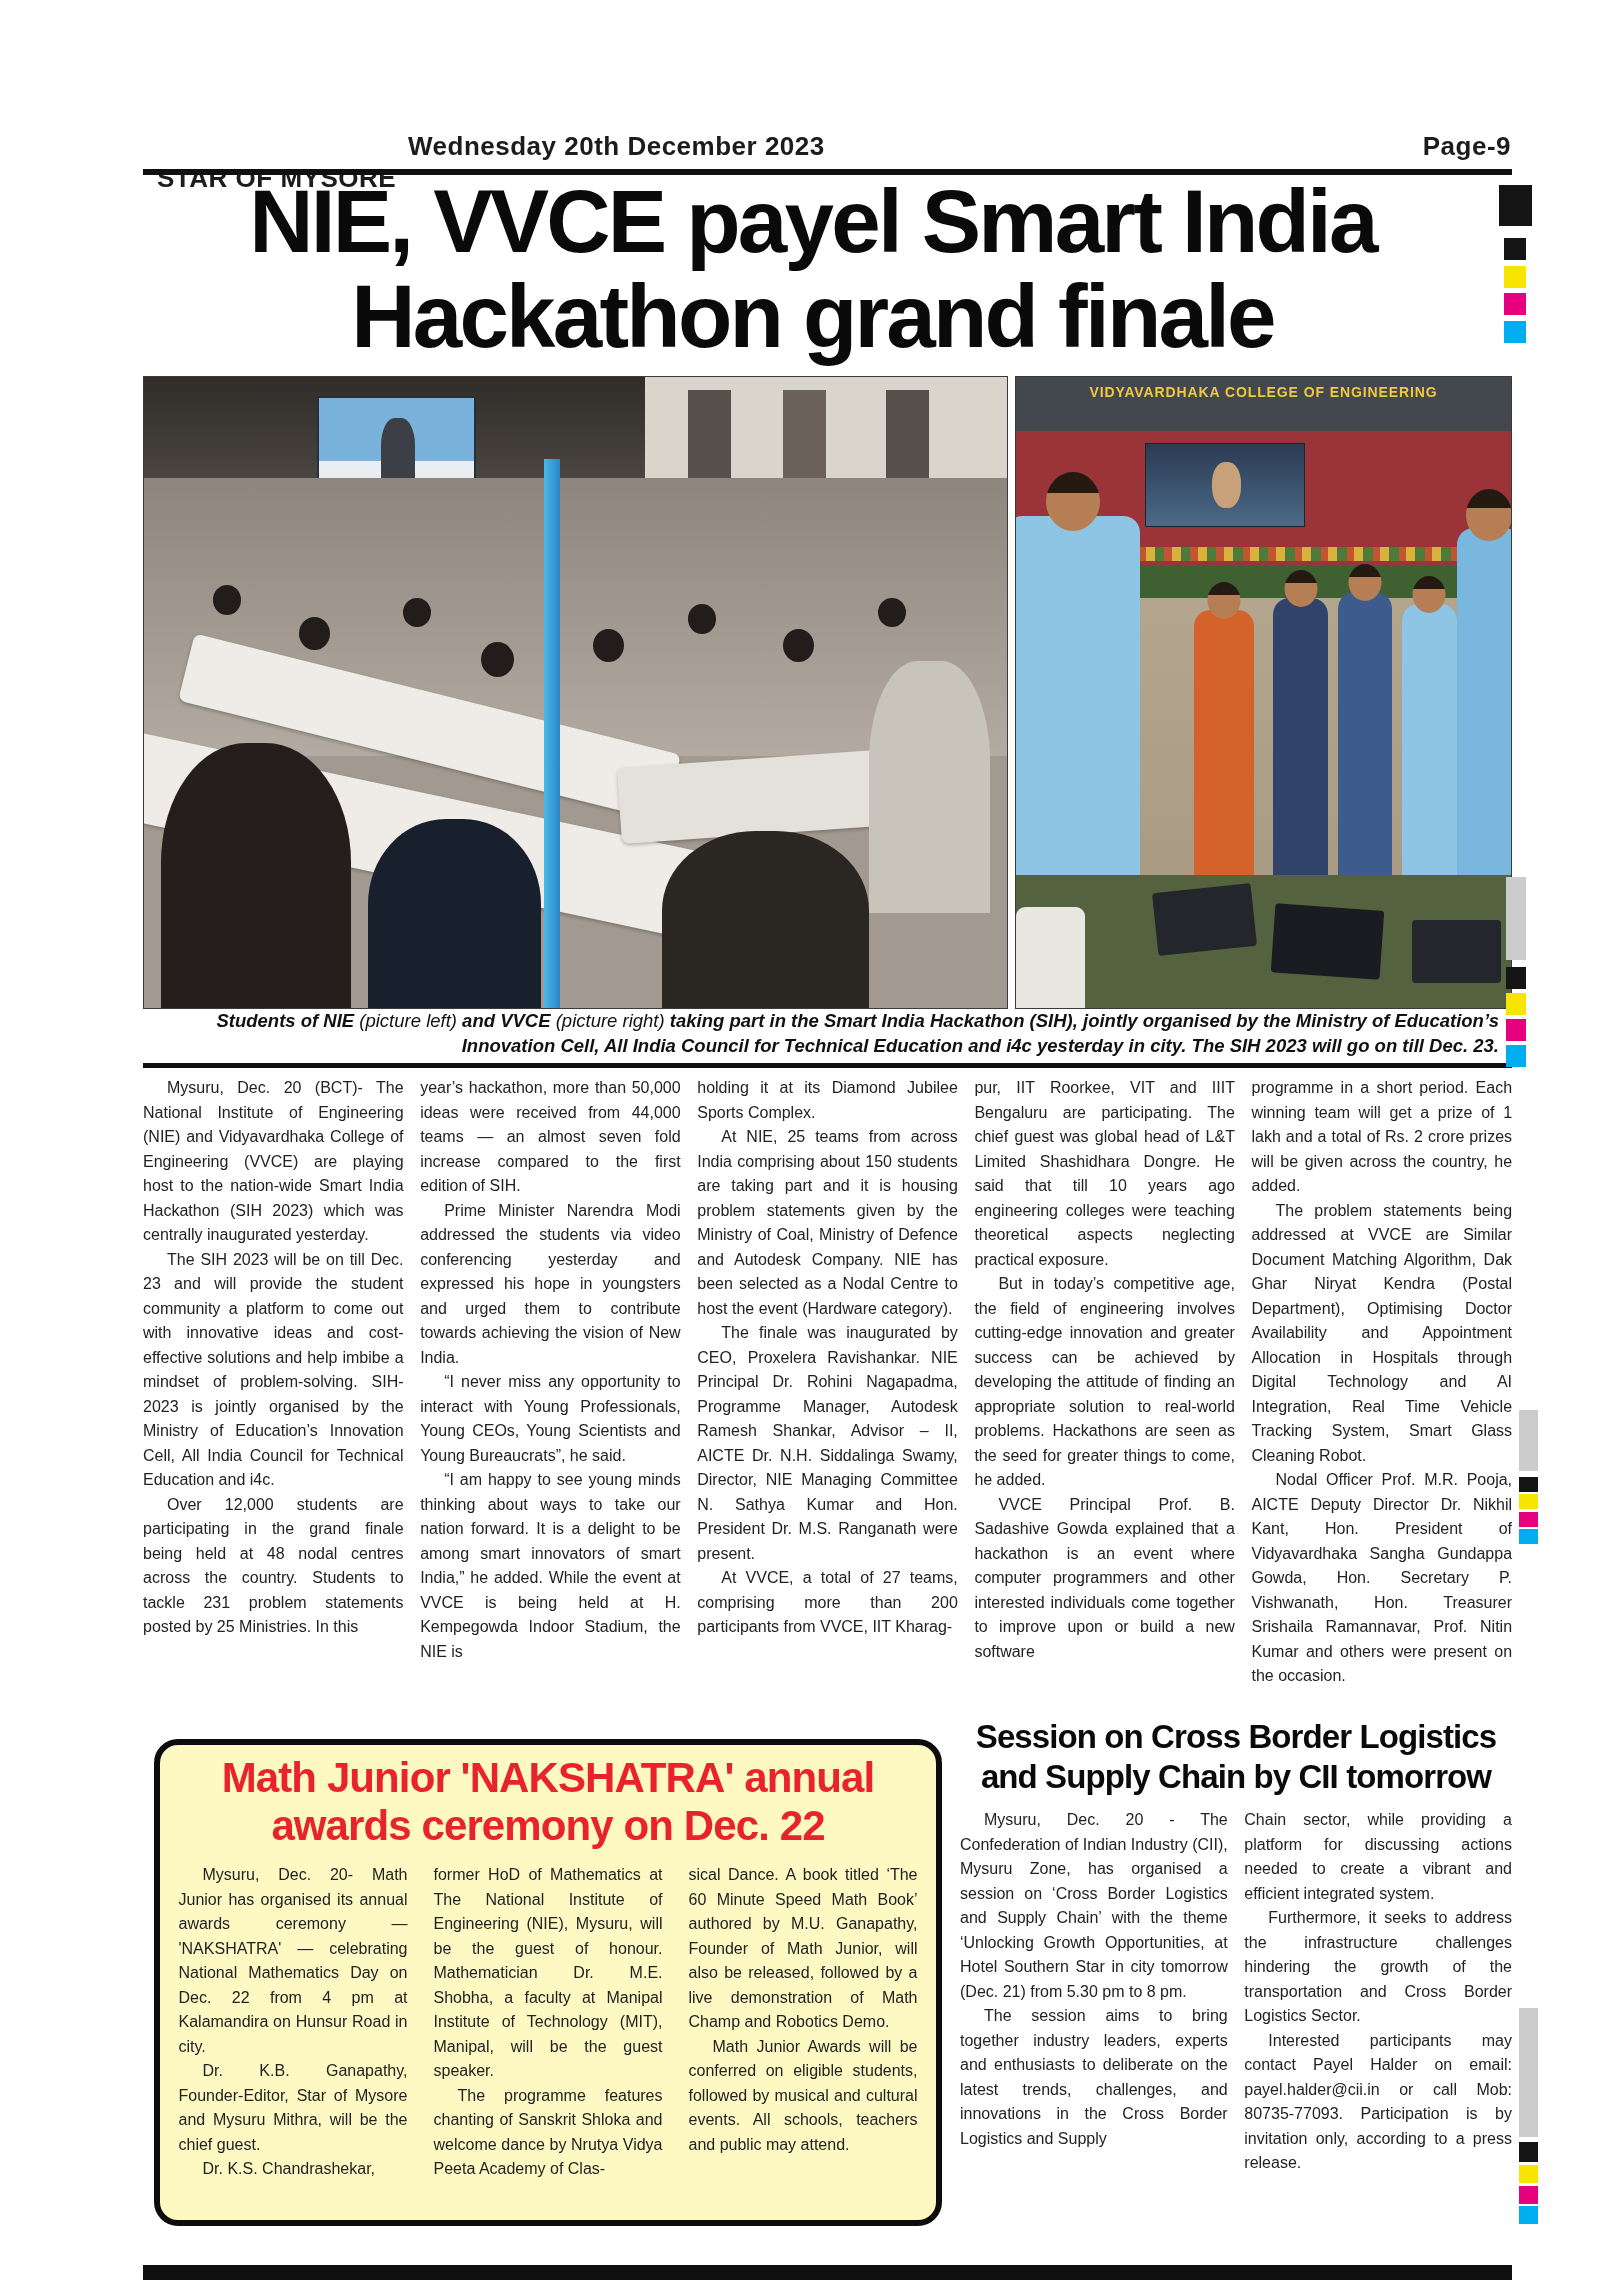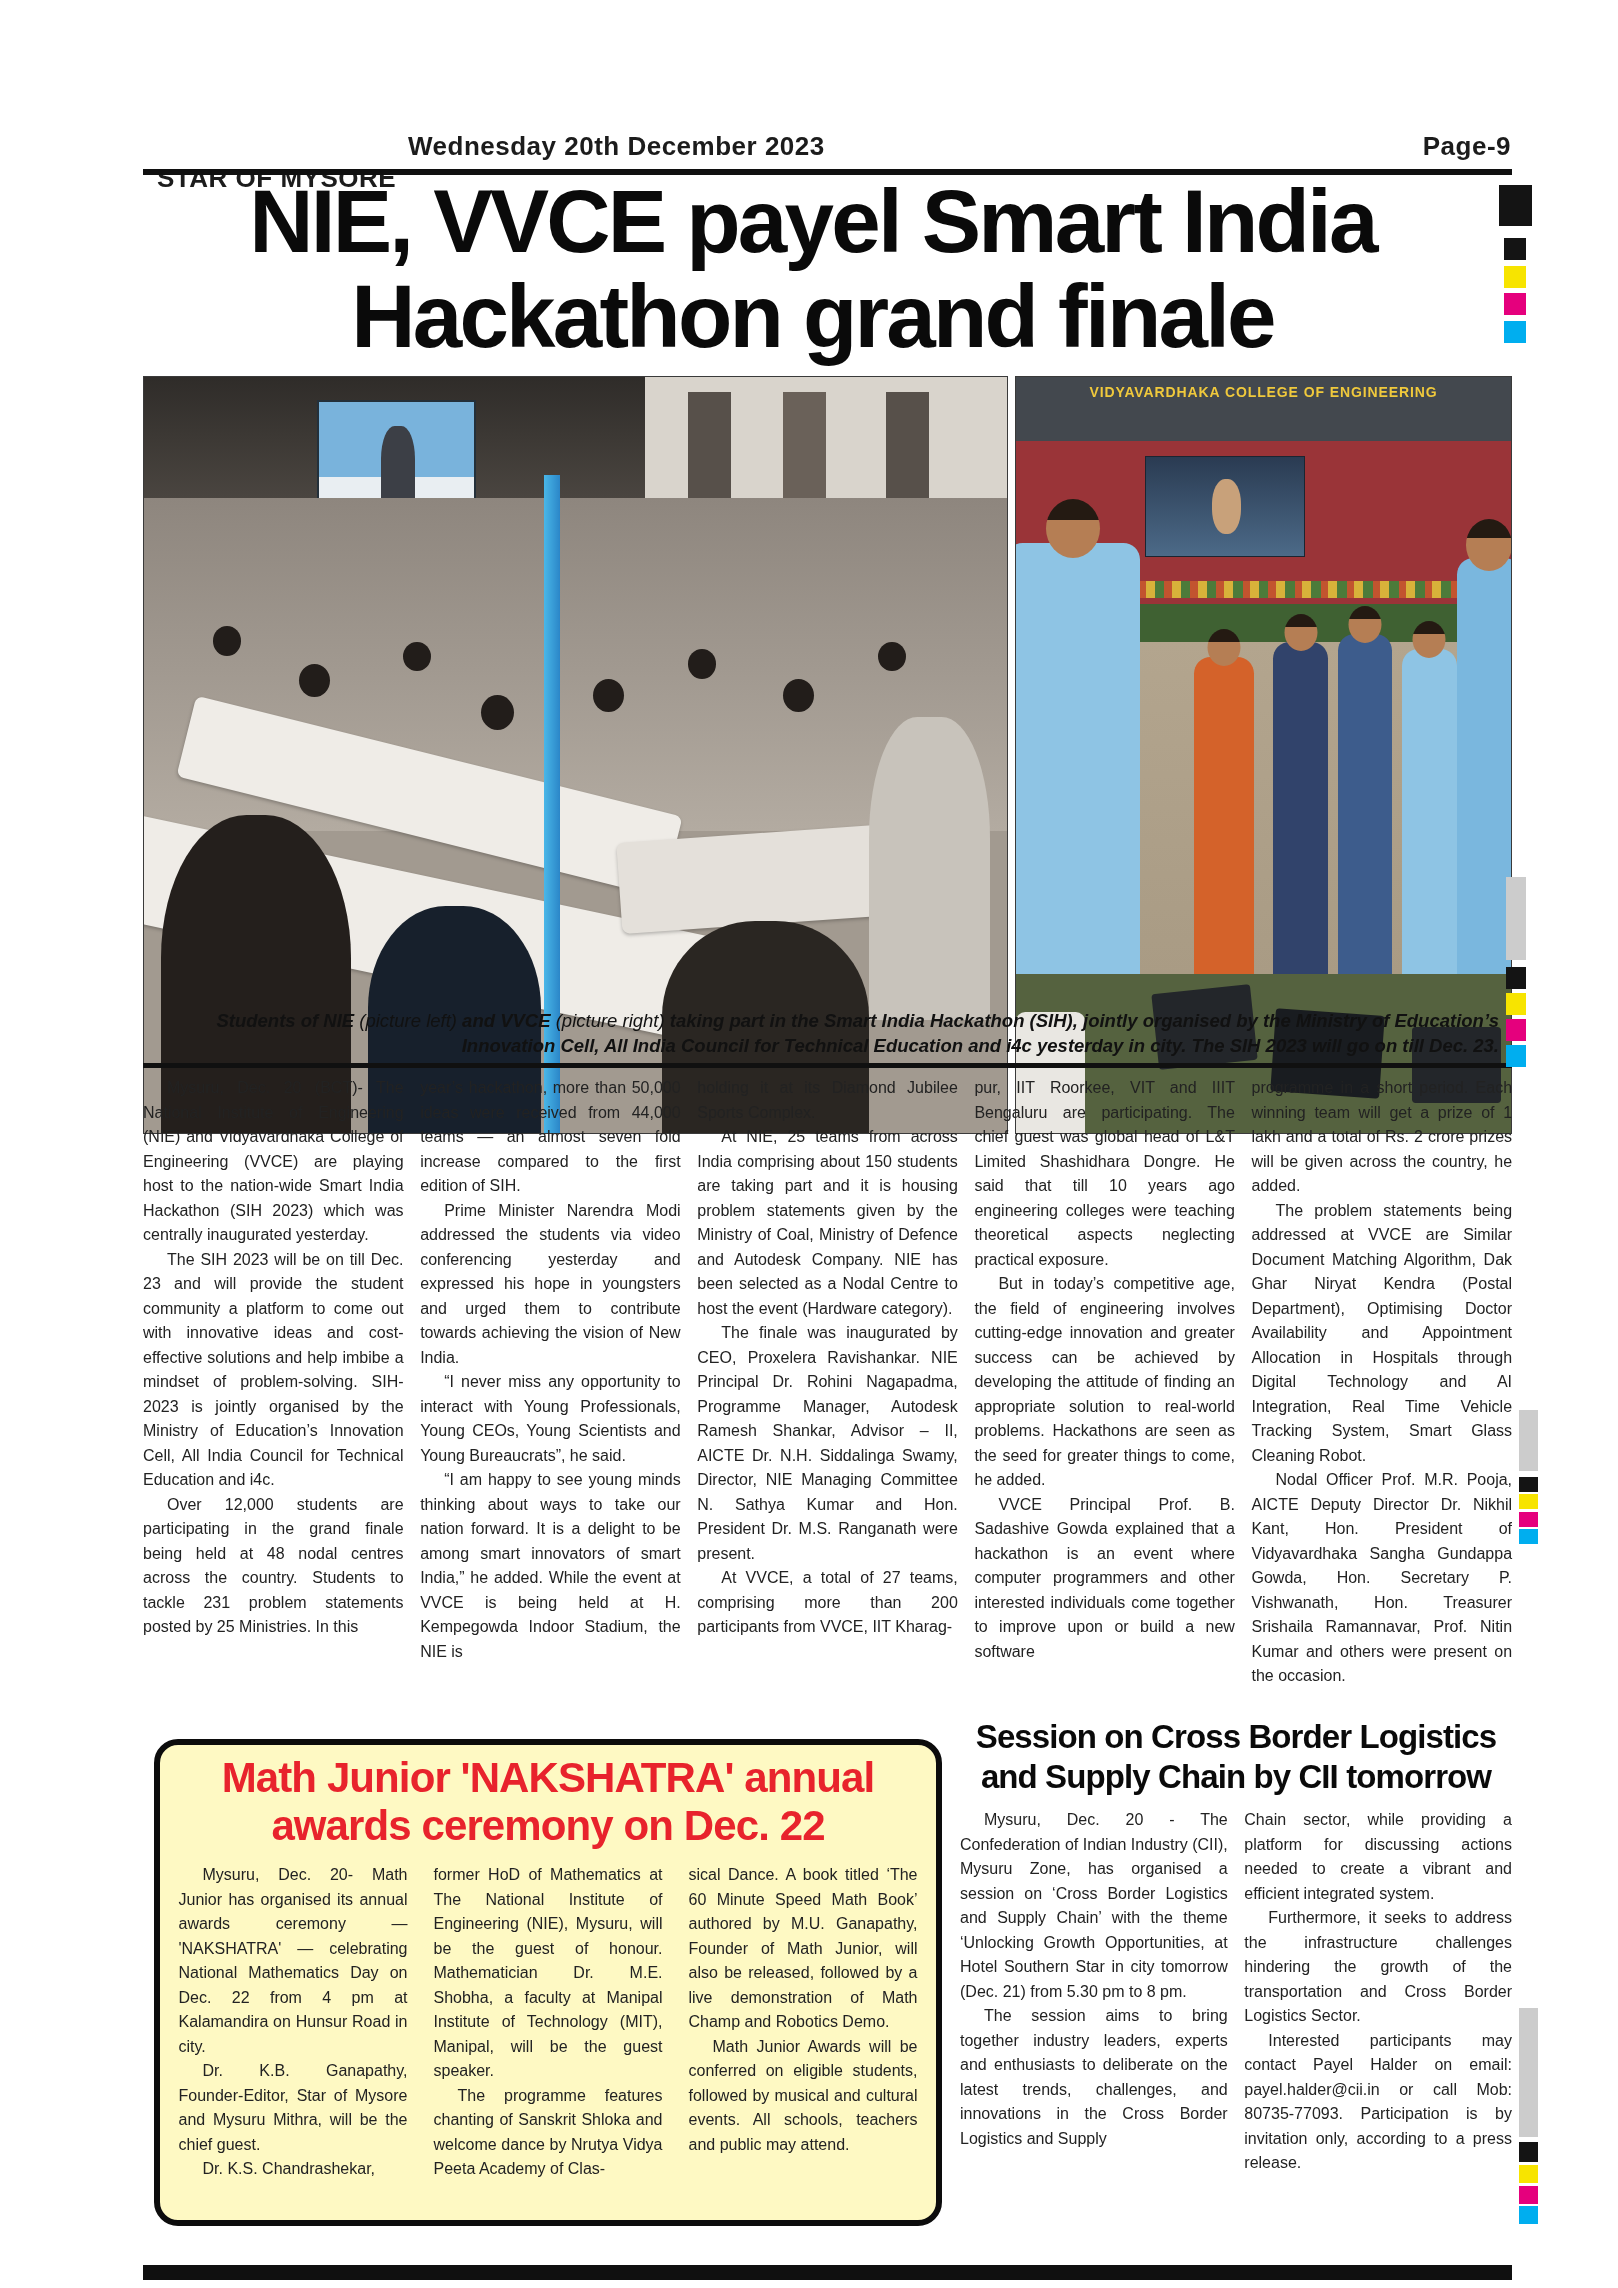--- a/index.html
+++ b/index.html
@@ -5,21 +5,21 @@
   html,body{margin:0;padding:0;background:#ffffff;}
   .page{position:relative;width:1619px;height:2289px;background:#ffffff;overflow:hidden;
         font-family:"Liberation Sans",sans-serif;color:#1c1c1c;}
   
   .mast{position:absolute;top:131px;font-size:26px;font-weight:bold;letter-spacing:0.5px;white-space:nowrap;}
   .rule{position:absolute;background:#101010;}
   
   .headline{position:absolute;left:111px;top:174px;width:1403px;text-align:center;
             font-weight:bold;font-size:89px;line-height:95px;letter-spacing:-2.8px;color:#0a0a0a;}
   
-  .photo{position:absolute;top:376px;height:758px;overflow:hidden;border:0.9px solid #3a3a3a;box-sizing:border-box;background:#a29a90;}
+  .photo{position:absolute;top:376px;height:633px;overflow:hidden;border:0.9px solid #3a3a3a;box-sizing:border-box;background:#a29a90;}
   .photo *{position:absolute;}
   .head{top:-28px;left:50%;transform:translateX(-50%);width:33px;height:37px;border-radius:50%;
         background:linear-gradient(#241a12 0 36%,#b57e54 36%);}
   .person{border-radius:16.6px 16.6px 0 0;}
   .dot{border-radius:50%;background:#221d1a;}
   .tbl{background:#efece7;border-radius:7.4px;box-shadow:0 1.8px 3.7px rgba(0,0,0,.25);}
   
   .caption{position:absolute;left:120px;top:1008px;width:1379px;text-align:right;
            font-size:18.5px;line-height:25px;font-style:italic;color:#111;}
   .caption .b{font-weight:bold;}

